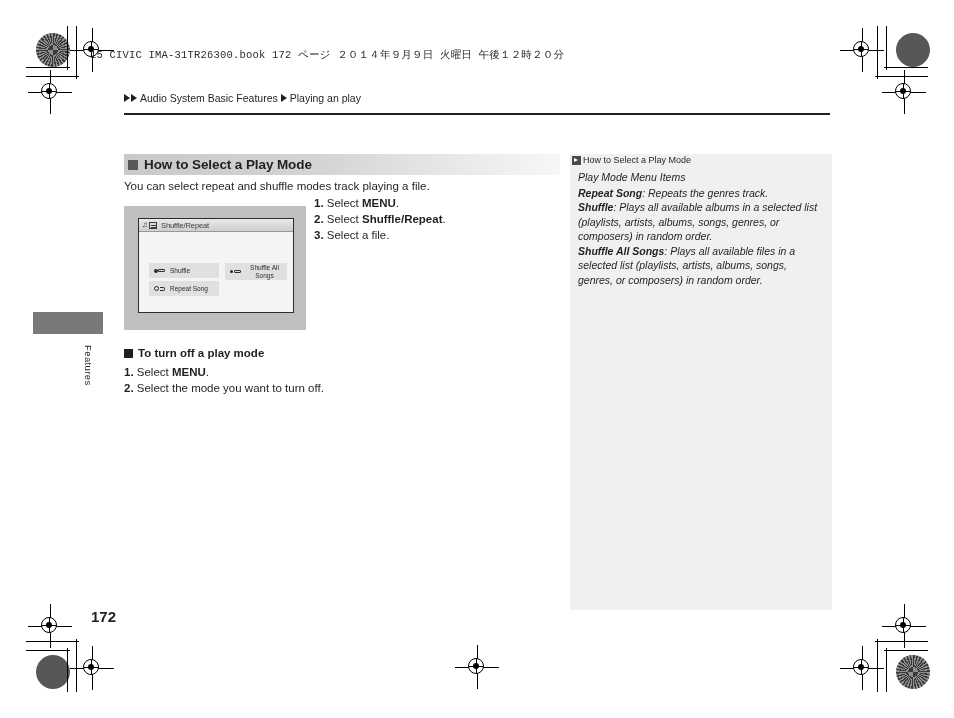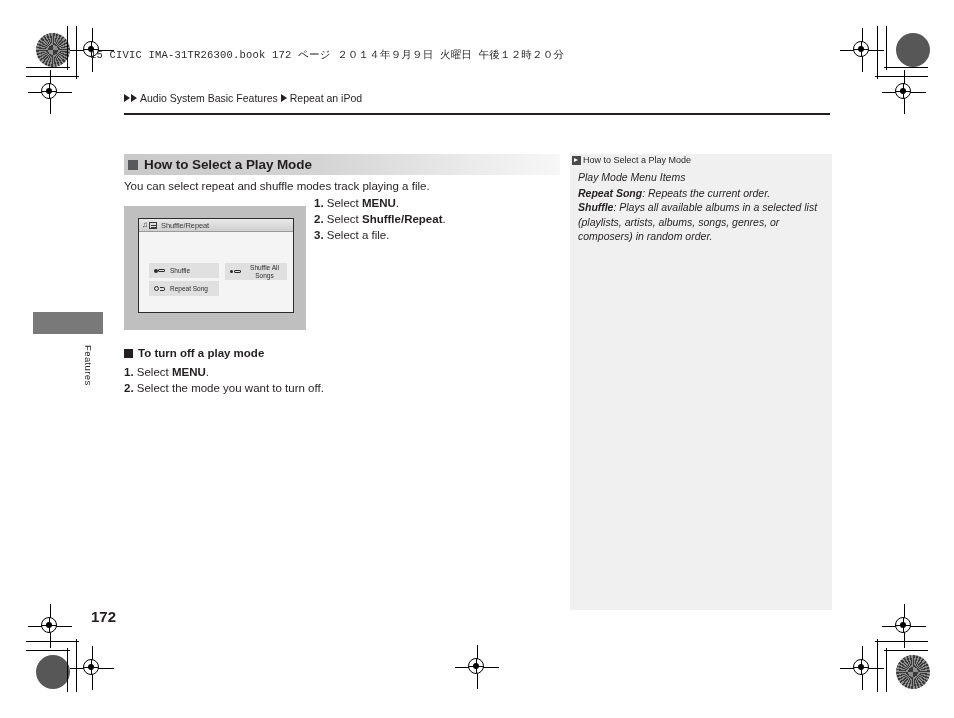--- a/index.html
+++ b/index.html
@@ -486,21 +486,21 @@
 <div class="crop-line" style="left:886px; top:648px; width:1px; height:44px;"></div>
 <div class="crop-line" style="left:877px; top:639px; width:1px; height:53px;"></div>
 
 <div class="bookline">15 CIVIC IMA-31TR26300.book   172 ページ   ２０１４年９月９日   火曜日   午後１２時２０分</div>
 
 <div class="breadcrumb">
   <span class="bc-arrow"></span>
   <span class="bc-arrow second"></span>
   <span>Audio System Basic Features</span>
   <span class="bc-arrow mid"></span>
-  <span>Repeat an iPod</span>
+  <span>Playing an play</span>
 </div>
 <div class="head-rule"></div>
 
 <div class="sec-heading">
   <span class="sq"></span>
   <span class="txt">How to Select a Play Mode</span>
 </div>
 
 <div class="intro">You can select repeat and shuffle modes track playing a file.</div>
 
@@ -561,23 +561,26 @@
 </ol>
 
 <div class="note-panel"></div>
 <div class="note-head">
   <span class="marker"></span>
   <span>How to Select a Play Mode</span>
 </div>
 <div class="note-body">
   <div class="sub">Play Mode Menu Items</div>
   <div class="item">
-    <b>Repeat Song</b><span>: Repeats the current order.</span>
+    <b>Repeat Song</b><span>: Repeats the genres track.</span>
   </div>
   <div class="item">
     <b>Shuffle</b><span>: Plays all available albums in a selected list (playlists, artists, albums, songs, genres, or composers) in random order.</span>
   </div>
+  <div class="item">
+    <b>Shuffle All Songs</b><span>: Plays all available files in a selected list (playlists, artists, albums, songs, genres, or composers) in random order.</span>
+  </div>
 </div>
 
 <div class="side-tab"></div>
 <div class="side-tab-label">Features</div>
 
 <div class="page-num">172</div>
 
 </body></html>

